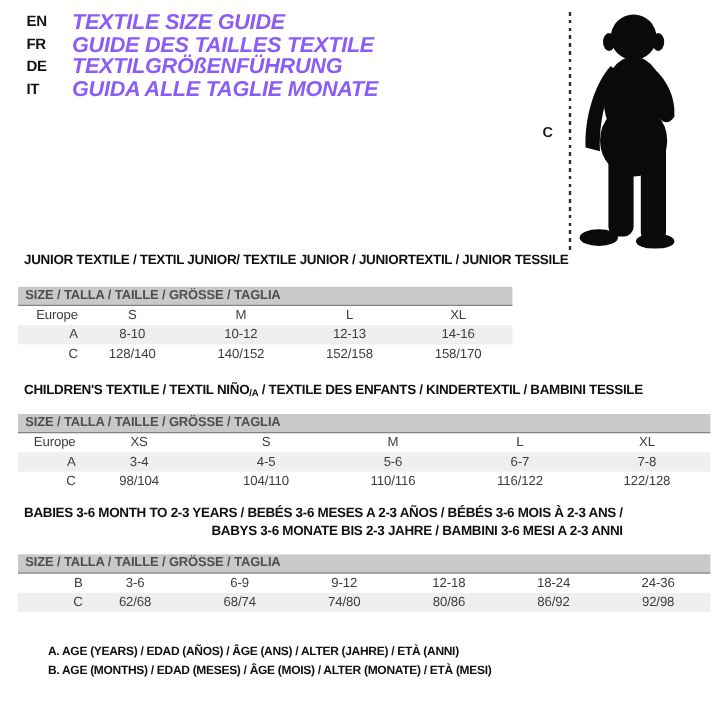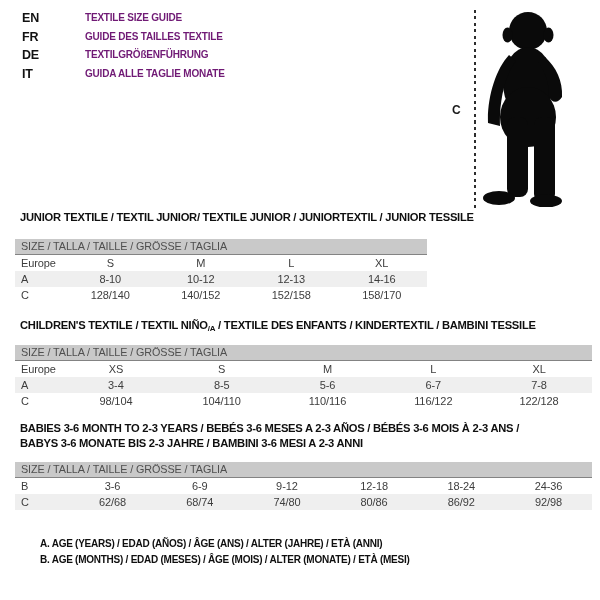--- a/index.html
+++ b/index.html
@@ -4,47 +4,47 @@
 <style>
   html,body { margin:0; padding:0; background:#ffffff; }
   .canvas {
     position:relative; width:600px; height:600px; background:#ffffff;
     font-family:"Liberation Sans", sans-serif; overflow:hidden;
     -webkit-font-smoothing:antialiased;
   }
 
   
   .langs { position:absolute; left:22px; top:9px; }
-  .lang-row { display:flex; height:18.6px; line-height:18.6px;gap:25px; }
+  .lang-row { display:flex; height:18.6px; line-height:18.6px; }
   .lang-code { width:38px; font-weight:bold; font-size:12.5px; color:#121212; letter-spacing:-0.2px; }
-  .lang-title { font-weight:bold; font-size:10px; color:#701a75; letter-spacing:-0.2px; white-space:nowrap; }
+  .lang-title { font-weight:bold; font-size:18px; color:#8b5cf6; letter-spacing:-0.2px; white-space:nowrap;font-style:italic; }
 
   
   .baby-svg { position:absolute; left:479px; top:5px; width:97px; height:202px; }
   .baby-svg * { fill:#0a0a0a; }
   .measure-line {
     position:absolute; left:474px; top:10px; width:2px; height:199px;
     background:repeating-linear-gradient(to bottom, #2d2d2d 0px, #2d2d2d 3px, transparent 3px, transparent 6.5px);
   }
   .measure-label { position:absolute; left:452px; top:103px; font-weight:bold; font-size:12px; color:#1a1a1a; }
 
   
-  .sec-title { position:absolute; left:20px; font-weight:bold; font-size:11.2px; color:#0f0f0f; letter-spacing:-0.25px; white-space:nowrap; }
+  .sec-title { position:absolute; left:20px; font-weight:bold; font-size:11.2px; color:#0f0f0f; letter-spacing:-0.25px; white-space:nowrap;text-align:right; }
   .sec-title .subbed { font-size:8px; vertical-align:-2px; }
   .title-line { height:14.6px; line-height:14.6px; }
 
   
   .size-table { position:absolute; left:15px; }
   .band {
     height:15px; line-height:15px; background:#c9c9c9; border-bottom:1px solid #838383;
-    color:#4f4f4f; font-size:10.8px; padding-left:6px; letter-spacing:-0.1px; white-space:nowrap; overflow:hidden;
+    color:#4f4f4f; font-size:10.8px; padding-left:6px; letter-spacing:-0.1px; white-space:nowrap; overflow:hidden;font-weight:bold;
   }
   .trow { display:flex; height:16px; line-height:16px; font-size:11px; color:#3d3d3d; letter-spacing:-0.1px; }
   .trow.shaded { background:#efefef; }
-  .tlabel { width:var(--labelw,50px); padding-left:6px; box-sizing:border-box; }
+  .tlabel { width:var(--labelw,50px); padding-left:6px; box-sizing:border-box;text-align:right; }
   .tcell { flex:1; text-align:center; }
 
   
   .legend { position:absolute; left:20px; top:536px; }
   .legend-line { height:15.9px; line-height:15.9px; font-weight:bold; font-size:10px; color:#0f0f0f; letter-spacing:-0.25px; white-space:nowrap;margin-left:20px; }
 </style>
 </head>
 <body>
 
 <div class="canvas">
@@ -122,21 +122,21 @@
           <span class="tlabel">Europe</span>
           <span class="tcell">XS</span>
           <span class="tcell">S</span>
           <span class="tcell">M</span>
           <span class="tcell">L</span>
           <span class="tcell">XL</span>
         </div>
         <div class="trow shaded">
           <span class="tlabel">A</span>
           <span class="tcell">3-4</span>
-          <span class="tcell">8-5</span>
+          <span class="tcell">4-5</span>
           <span class="tcell">5-6</span>
           <span class="tcell">6-7</span>
           <span class="tcell">7-8</span>
         </div>
         <div class="trow">
           <span class="tlabel">C</span>
           <span class="tcell">98/104</span>
           <span class="tcell">104/110</span>
           <span class="tcell">110/116</span>
           <span class="tcell">116/122</span>

